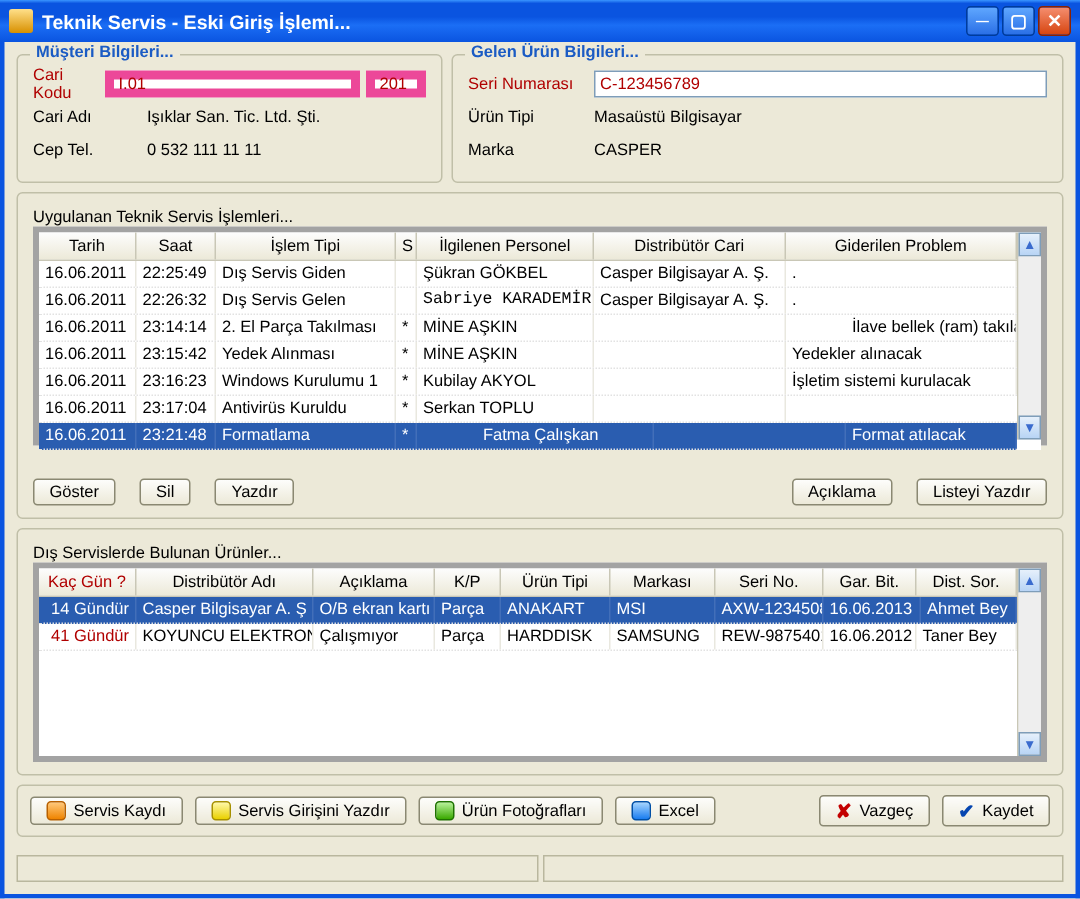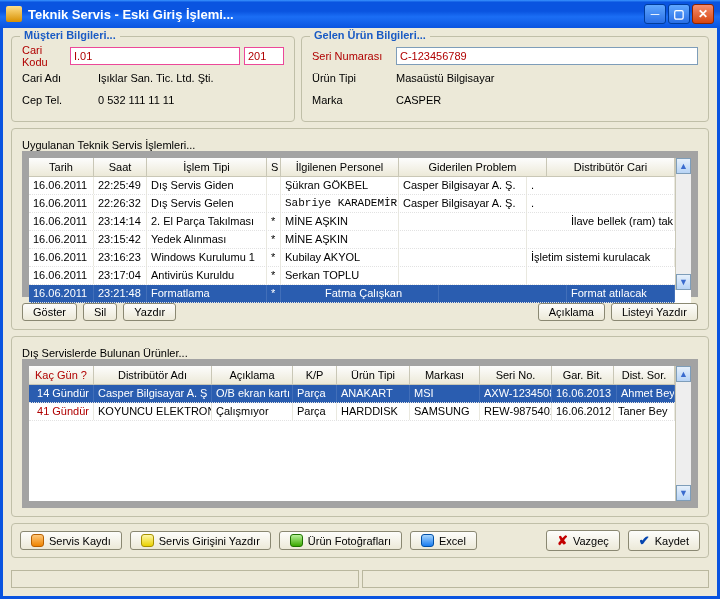--- a/index.html
+++ b/index.html
@@ -96,34 +96,34 @@
     font-size: 11px;
   }
   .red-label { color: #b00000; }
   .red-value { color: #b00000; }
   .cari-kodu-group {
     display: flex;
     gap: 4px;
     align-items: center;
   }
   .faux-input {
-    border: 1px solid #ec4899;
+    border: 6px solid #ec4899;
     background: #fff;
     height: 18px;
     padding: 1px 3px;
     font-size: 11px;
     color: #b00000;
     display: flex;
     align-items: center;
   }
   .faux-input:first-child { width: 170px; }
   .faux-input:last-child { width: 40px; }
   
   .grid-wrapper {
-    border: 7px solid #a3a3a3;
+    border: 4px solid #a3a3a3;
     background: #fff;
     position: relative;
   }
   .grid-header {
     display: flex;
     background: linear-gradient(to bottom, #fdfdfd, #ece9d8);
     border-bottom: 1px solid #c9c7b6;
   }
   .gh {
     border-right: 1px solid #c9c7b6;
@@ -167,22 +167,22 @@
     background: linear-gradient(to bottom,#e6f0fb,#b8d4f5);
     border: 1px solid #7e9db9;
     display: flex; align-items: center; justify-content: center;
     font-size: 9px; color: #3a6bce;
   }
   .scroll-track { flex: 1; background: #eee; }
 
   
   .btn-row {
     display: flex;
-    gap: 6px;
-    margin-top: 6px;
+    gap: 16px;
+    margin-top: 22px;
     justify-content: space-between;
   }
   .btn-row .spacer { flex: 1; }
   .xp-btn {
     background: linear-gradient(to bottom,#fdfdfb,#ece9d8);
     border: 1px solid #8a8872;
     border-radius: 3px;
     padding: 2px 10px;
     font-size: 11px;
     cursor: pointer;
@@ -299,22 +299,22 @@
   <div class="section">
     <div class="legend">Uygulanan Teknik Servis İşlemleri...</div>
 
     <div class="grid-wrapper" style="height:146px">
       <div class="grid-header" style="padding-right:16px">
         <div class="gh" style="width:65px">Tarih</div>
         <div class="gh" style="width:53px">Saat</div>
         <div class="gh" style="width:120px">İşlem Tipi</div>
         <div class="gh" style="width:14px">S</div>
         <div class="gh" style="width:118px">İlgilenen Personel</div>
+        <div class="gh" style="width:128px">Distribütör Cari</div>
         <div class="gh" style="flex:1">Giderilen Problem</div>
-        <div class="gh" style="width:128px">Distribütör Cari</div>
       </div>
       <div class="grid-body" id="ops-body" style="padding-right:16px">
           <div class="gr">
             <div class="gc" style="width: 65px;">16.06.2011</div>
             <div class="gc" style="width: 53px;">22:25:49</div>
             <div class="gc" style="width: 120px;">Dış Servis Giden</div>
             <div class="gc" style="width: 14px;"></div>
             <div class="gc" style="width: 118px;">Şükran GÖKBEL</div>
             <div class="gc" style="width: 128px;">Casper Bilgisayar A. Ş.</div>
             <div class="gc" style="flex: 1 1 0%;">.</div>
@@ -337,20 +337,21 @@
             <div class="gc" style="width: 128px;"></div>
             <div class="gc" style="flex: 1 1 0%; margin-left: 40px;">İlave bellek (ram) takılacak</div>
           </div>
           <div class="gr">
             <div class="gc" style="width: 65px;">16.06.2011</div>
             <div class="gc" style="width: 53px;">23:15:42</div>
             <div class="gc" style="width: 120px;">Yedek Alınması</div>
             <div class="gc" style="width: 14px;">*</div>
             <div class="gc" style="width: 118px;">MİNE AŞKIN</div>
             <div class="gc" style="width: 128px;"></div>
+            <div class="gc" style="flex: 1 1 0%;">Yedekler alınacak</div>
           </div>
           <div class="gr">
             <div class="gc" style="width: 65px;">16.06.2011</div>
             <div class="gc" style="width: 53px;">23:16:23</div>
             <div class="gc" style="width: 120px;">Windows Kurulumu 1</div>
             <div class="gc" style="width: 14px;">*</div>
             <div class="gc" style="width: 118px;">Kubilay AKYOL</div>
             <div class="gc" style="width: 128px;"></div>
             <div class="gc" style="flex: 1 1 0%;">İşletim sistemi kurulacak</div>
           </div>

